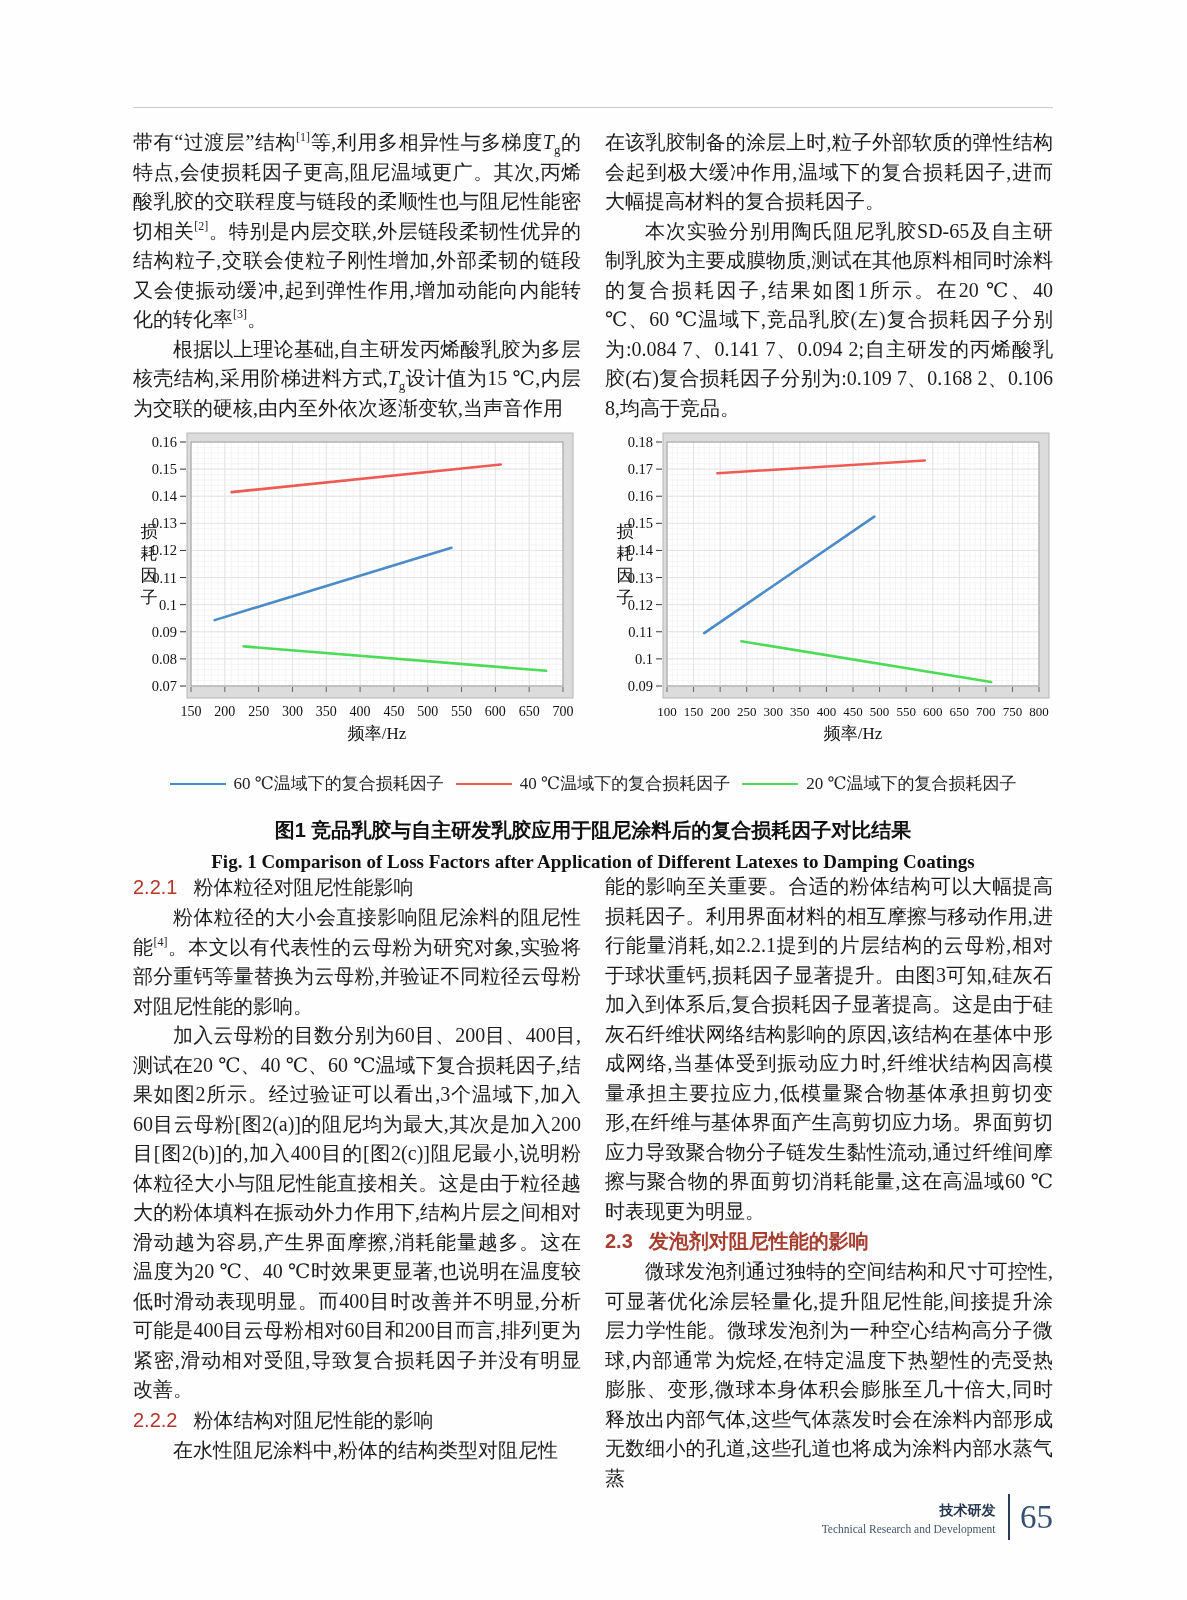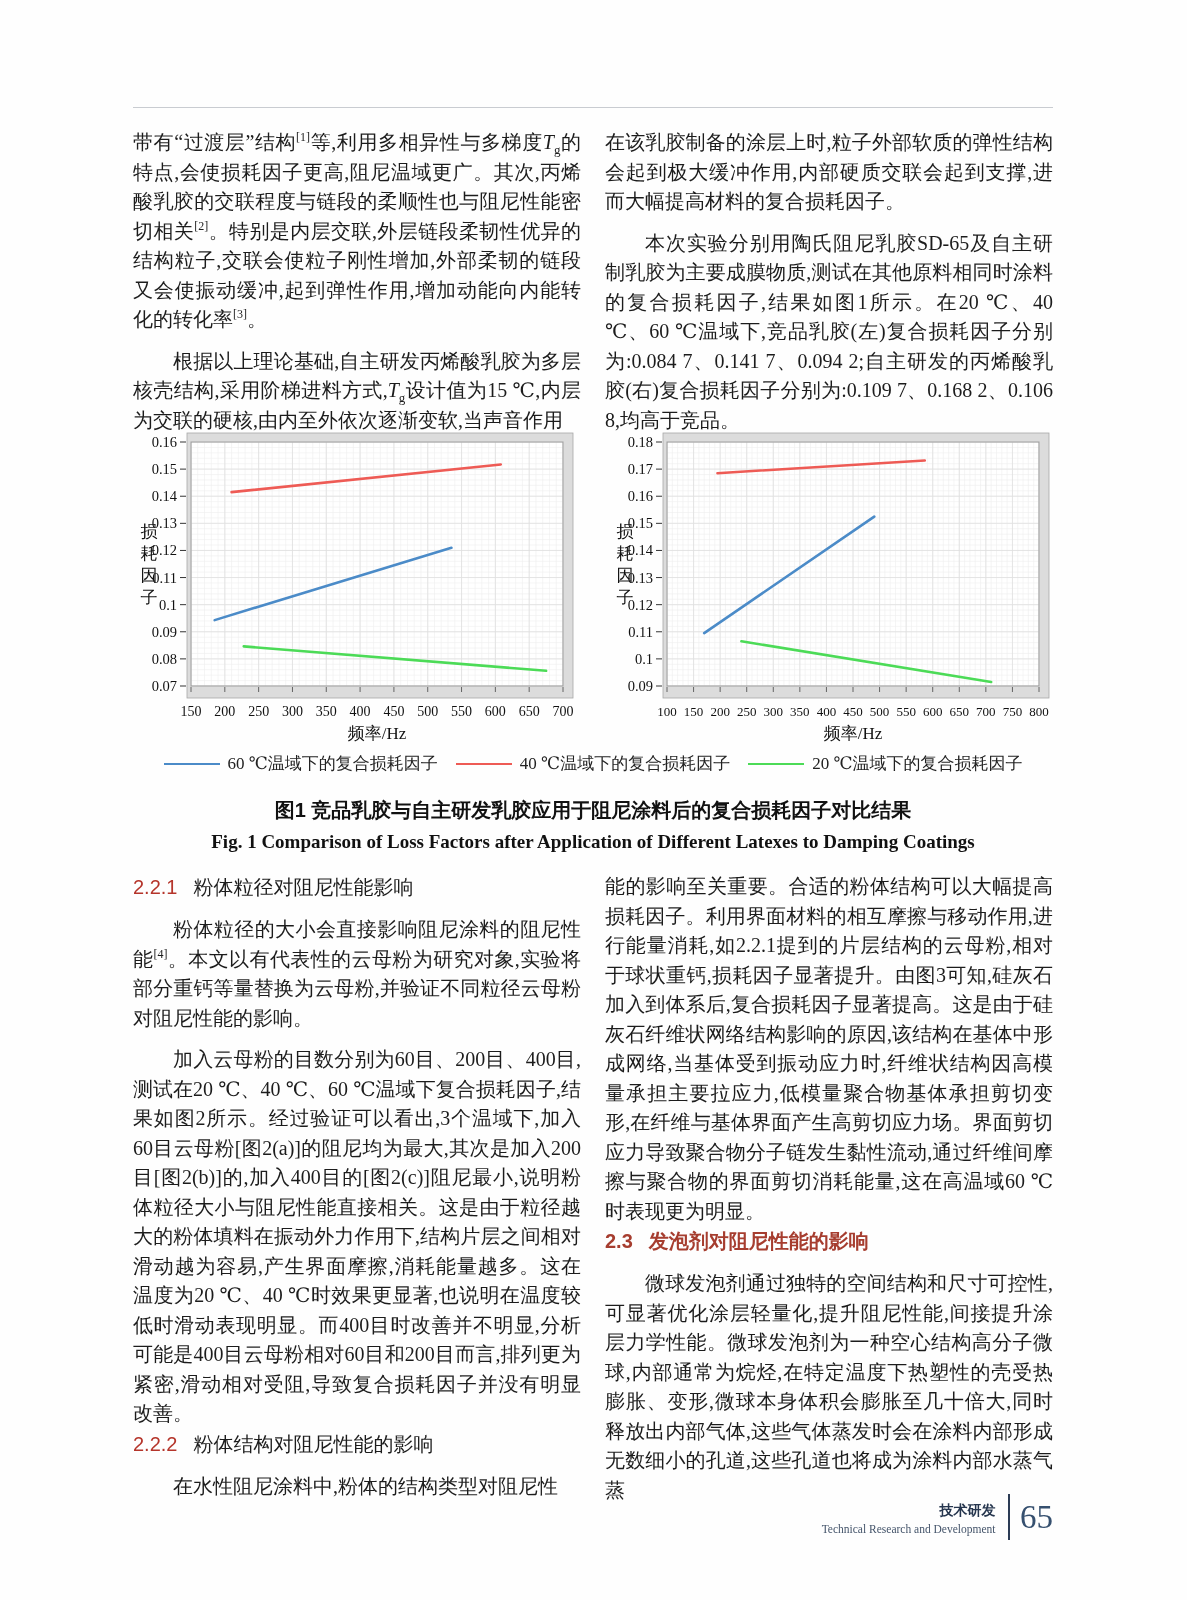--- a/index.html
+++ b/index.html
@@ -11,38 +11,38 @@
         font-family:"Liberation Sans","DejaVu Sans",sans-serif;
         font-size:17px;color:#8a94a1;letter-spacing:.5px;}
   .header-rule{position:absolute;top:107px;left:133px;width:920px;height:1px;background:#c9ccd1;}
 
   
   .cols{position:absolute;left:133px;width:920px;display:flex;gap:24px;}
   .cols.top{top:128px;}
   .cols.bottom{top:872px;}
   .col{width:448px;}
   p.body{margin:0;font-size:20px;line-height:29.5px;text-align:justify;}
-  p.body.indent{text-indent:2em;margin-top:12px;}
+  p.body.indent{text-indent:2em;}
   p.body sup{font-size:12px;line-height:0;}
   p.body i{font-family:"Liberation Serif",serif;}
   p.body sub{font-size:13px;line-height:0;}
 
   
   .sec-h1{font-family:"Liberation Sans","DejaVu Sans",sans-serif;font-weight:bold;
           font-size:20px;line-height:31px;color:#a63d2f;}
   .sec-h1 .sec-num{margin-right:16px;}
   .sec-h2{font-size:20px;line-height:31px;color:#1c1c1c;}
   .sec-h2 .sec-num{color:#b5352b;font-family:"Liberation Sans",sans-serif;margin-right:16px;}
 
   
   .figure{position:absolute;top:430px;left:133px;width:920px;}
   .charts-row{display:flex;justify-content:space-between;}
   .chart-box{width:444px;height:314px;}
   svg{display:block;}
-  .legend-row{display:flex;justify-content:center;gap:18px;margin-top:8px;align-items:center;}
+  .legend-row{display:flex;justify-content:center;gap:12px;margin-top:28px;align-items:center;}
   .legend-item{display:flex;align-items:center;gap:8px;}
   .legend-line{width:56px;height:2px;}
   .legend-label{font-size:17px;color:#222;}
   .subcaps{display:flex;margin-top:10px;}
   .subcap{width:50%;text-align:center;font-size:19px;color:#9e2d26;font-weight:bold;
           font-family:"Liberation Serif","DejaVu Serif",serif;}
   .cap-cn{margin-top:12px;text-align:center;font-family:"Liberation Sans","DejaVu Sans",sans-serif;
           font-weight:bold;font-size:20px;color:#111;}
   .cap-en{margin-top:7px;text-align:center;font-family:"Liberation Serif","DejaVu Serif",serif;
           font-weight:bold;font-size:19px;color:#111;}
@@ -64,21 +64,21 @@
 <div class="page">
 
   <div class="header-rule"></div>
 
   <div class="cols top">
     <div class="col">
       <p class="body">带有“过渡层”结构<sup>[1]</sup>等,利用多相异性与多梯度<i>T</i><sub>g</sub>的特点,会使损耗因子更高,阻尼温域更广。其次,丙烯酸乳胶的交联程度与链段的柔顺性也与阻尼性能密切相关<sup>[2]</sup>。特别是内层交联,外层链段柔韧性优异的结构粒子,交联会使粒子刚性增加,外部柔韧的链段又会使振动缓冲,起到弹性作用,增加动能向内能转化的转化率<sup>[3]</sup>。</p>
       <p class="body indent">根据以上理论基础,自主研发丙烯酸乳胶为多层核壳结构,采用阶梯进料方式,<i>T</i><sub>g</sub>设计值为15 ℃,内层为交联的硬核,由内至外依次逐渐变软,当声音作用</p>
     </div>
     <div class="col">
-      <p class="body">在该乳胶制备的涂层上时,粒子外部软质的弹性结构会起到极大缓冲作用,内部硬质交联会起到支撑,进而大幅提高材料的复合损耗因子。</p>
+      <p class="body">在该乳胶制备的涂层上时,粒子外部软质的弹性结构会起到极大缓冲作用,温域下的复合损耗因子,进而大幅提高材料的复合损耗因子。</p>
       <p class="body indent">本次实验分别用陶氏阻尼乳胶SD-65及自主研制乳胶为主要成膜物质,测试在其他原料相同时涂料的复合损耗因子,结果如图1所示。在20 ℃、40 ℃、60 ℃温域下,竞品乳胶(左)复合损耗因子分别为:0.084 7、0.141 7、0.094 2;自主研发的丙烯酸乳胶(右)复合损耗因子分别为:0.109 7、0.168 2、0.106 8,均高于竞品。</p>
     </div>
   </div>
 
   <div class="figure">
     <div class="charts-row">
       <div class="chart-box">
           <svg width="444" height="314" viewBox="0 0 444 314">
             <rect x="54" y="3" width="386" height="265" fill="#dcdcdc" stroke="#a8a8a8" stroke-width="0.8"></rect>
             <rect x="58" y="12" width="372" height="244" fill="#ffffff"></rect>

